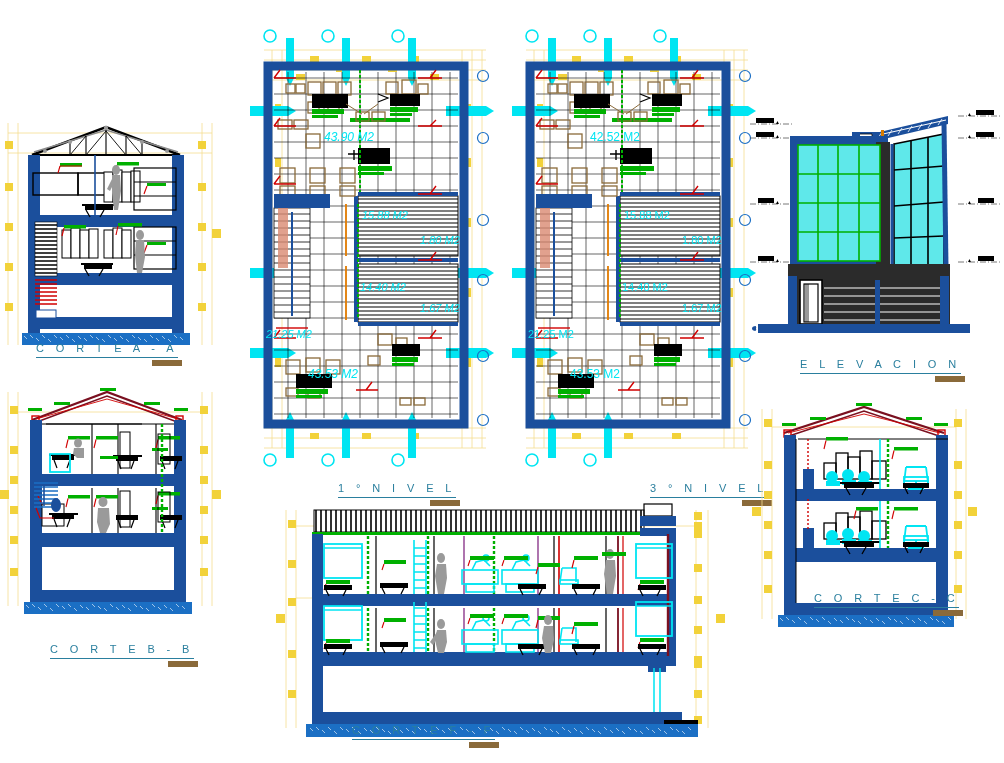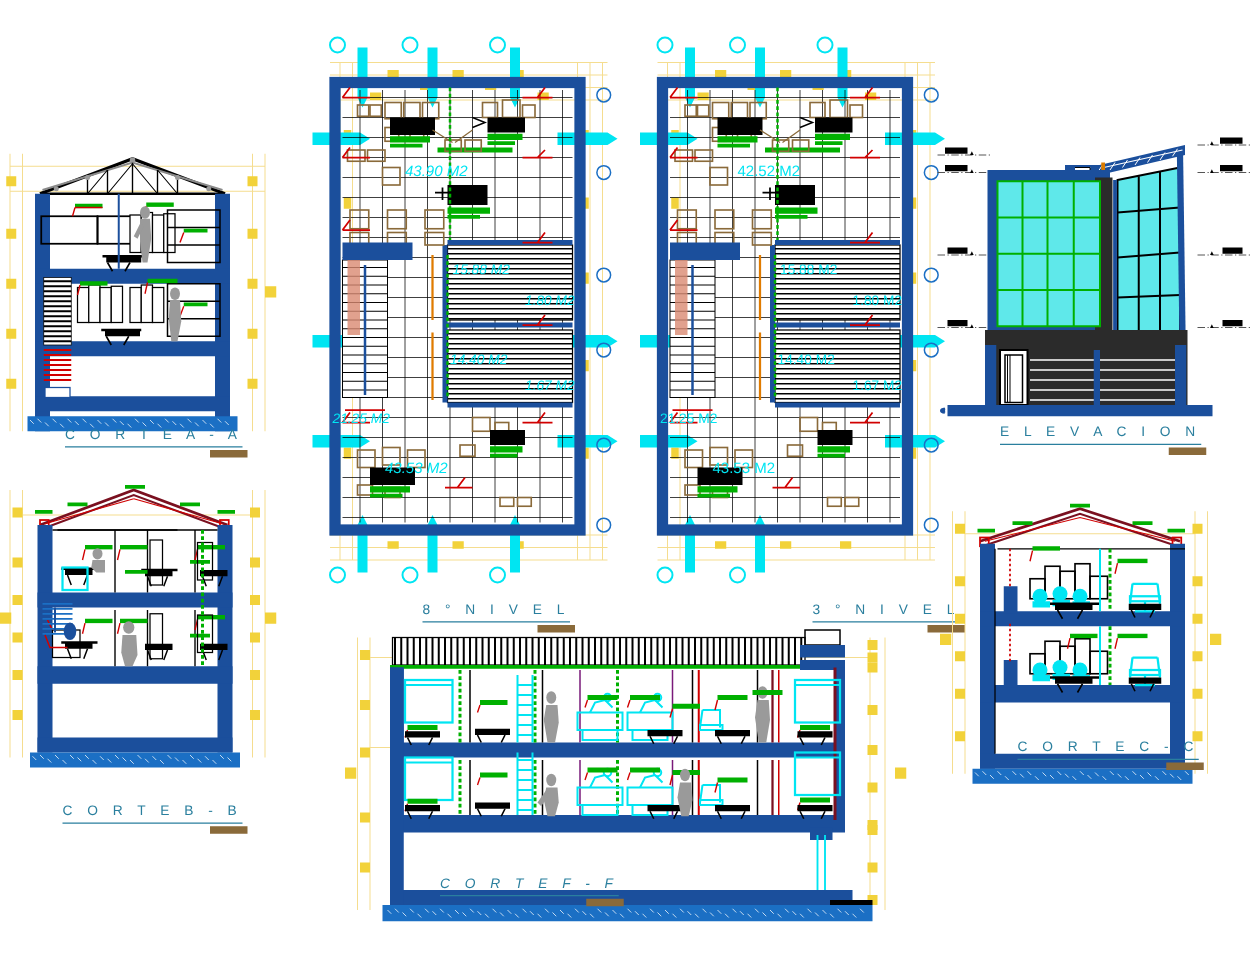--- a/index.html
+++ b/index.html
@@ -147,21 +147,21 @@
       <path d="M24 231 L27 234 M30 230 L33 233 M36 233 L39 236 M42 230 L45 233 M48 234 L51 237
                M54 230 L57 233 M60 232 L63 235 M66 230 L69 233 M72 234 L75 237 M78 231 L81 234
                M84 233 L87 236 M90 230 L93 233 M96 232 L99 235 M102 234 L105 237 M108 230 L111 233
                M114 233 L117 236 M120 231 L123 234 M126 234 L129 237 M132 230 L135 233 M138 232 L141 235
                M144 234 L147 237 M150 230 L153 233 M156 233 L159 236 M162 231 L165 234 M168 234 L171 237
                M174 230 L177 233 M180 232 L183 235"></path>
     </g>
   </g>
 </svg>
 </div>
-<div class="cap" style="left:52px;top:342px;">
+<div class="cap" style="left:36px;top:342px;">
   <span>C O R T E   A - A</span>
   <span class="ul"></span>
   <span class="sw"></span>
 </div>
 
 <div class="blk" style="left:0px;top:378px;">
 <svg width="230" height="250" viewBox="0 0 230 250">
   <g stroke="#f5dd8f" stroke-width="0.8" fill="none">
     <path d="M8 14 L8 228 M18 14 L18 228 M212 14 L212 228 M202 14 L202 228"></path>
     <path d="M18 34 L202 34"></path>
@@ -501,21 +501,21 @@
   <text x="74" y="133" fill="#00e5f2" font-size="12" font-family="Liberation Sans, sans-serif">43.90 M2</text>
   <text x="112" y="211" fill="#00e5f2" font-size="11" font-family="Liberation Sans, sans-serif">15.88 M2</text>
   <text x="170" y="236" fill="#00e5f2" font-size="11" font-family="Liberation Sans, sans-serif">1.80 M2</text>
   <text x="110" y="283" fill="#00e5f2" font-size="11" font-family="Liberation Sans, sans-serif">14.40 M2</text>
   <text x="170" y="304" fill="#00e5f2" font-size="11" font-family="Liberation Sans, sans-serif">1.67 M2</text>
   <text x="16" y="330" fill="#00e5f2" font-size="11" font-family="Liberation Sans, sans-serif">21.25 M2</text>
   <text x="58" y="370" fill="#00e5f2" font-size="12" font-family="Liberation Sans, sans-serif">43.53 M2</text>
 </svg>
 </div>
 <div class="cap" style="left:338px;top:482px;">
-  <span>8 °  N I V E L</span>
+  <span>1 °  N I V E L</span>
   <span class="ul"></span>
   <span class="sw"></span>
 </div>
 
 <div class="blk" style="left:512px;top:8px;text-decoration:underline;">
 <svg width="250" height="470" viewBox="0 0 250 470">
   <g stroke="#f5dd8f" stroke-width="0.8" fill="none">
     <path d="M14 52 L236 52 M14 62 L236 62 M14 72 L236 72 M14 42 L236 42"></path>
     <path d="M14 420 L236 420 M14 430 L236 430 M14 440 L236 440"></path>
     <path d="M22 42 L22 440 M32 42 L32 440 M212 42 L212 440 M222 42 L222 440 M232 42 L232 440"></path>
@@ -801,21 +801,21 @@
       <rect x="52" y="192" width="22" height="44" fill="#fff" stroke="#000" stroke-width="1.6"></rect>
       <rect x="56" y="196" width="14" height="38" fill="#fff" stroke="#000" stroke-width="1.2"></rect>
       <path d="M58 196 L58 234 M60 196 L60 234" stroke="#000" stroke-width="0.8"></path>
     </g>
   </g>
 
   <rect x="10" y="236" width="212" height="9" fill="#1b4f9c"></rect>
   <path d="M8 240 Q4 240.5 8 241" stroke="#1b4f9c" stroke-width="4" fill="none"></path>
 </svg>
 </div>
-<div class="cap" style="left:800px;top:340px;">
+<div class="cap" style="left:800px;top:358px;">
   <span>E L E V A C I O N</span>
   <span class="ul"></span>
   <span class="sw"></span>
 </div>
 
 <div class="blk" style="left:748px;top:395px;">
 <svg width="256" height="245" viewBox="0 0 256 245">
   <g stroke="#f5dd8f" stroke-width="0.8" fill="none">
     <path d="M14 14 L14 224 M24 14 L24 224 M218 14 L218 224 M208 14 L208 224"></path>
     <path d="M24 32 L208 32"></path>
@@ -1162,19 +1162,19 @@
                M274 231 L277 234 M280 233 L283 236 M286 229 L289 232 M292 232 L295 235 M298 230 L301 233
                M304 233 L307 236 M310 229 L313 232 M316 231 L319 234 M322 233 L325 236 M328 229 L331 232
                M334 232 L337 235 M340 230 L343 233 M346 233 L349 236 M352 229 L355 232 M358 231 L361 234
                M364 233 L367 236 M370 229 L373 232 M376 232 L379 235 M382 230 L385 233 M388 233 L391 236
                M394 229 L397 232 M400 231 L403 234 M406 233 L409 236 M412 229 L415 232"></path>
     </g>
     <rect x="388" y="222" width="34" height="4" fill="#000"></rect>
   </g>
 </svg>
 </div>
-<div class="cap" style="left:352px;top:701px;font-style:italic;">
+<div class="cap" style="left:352px;top:724px;">
   <span>C O R T E   F - F</span>
   <span class="ul"></span>
   <span class="sw"></span>
 </div>
 
 </div>
 
 </body></html>

